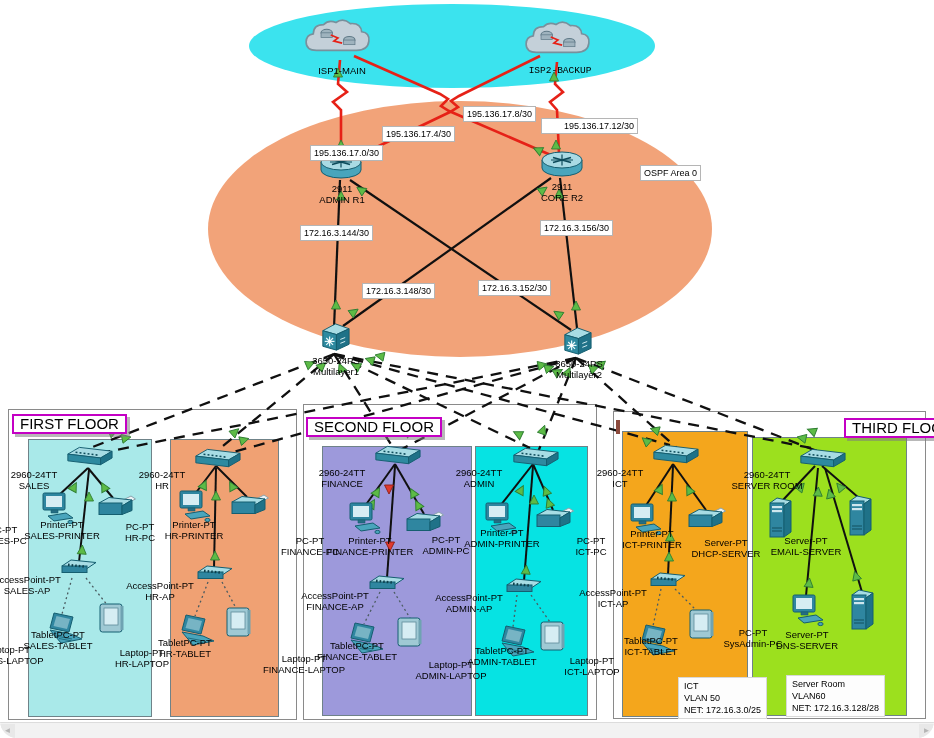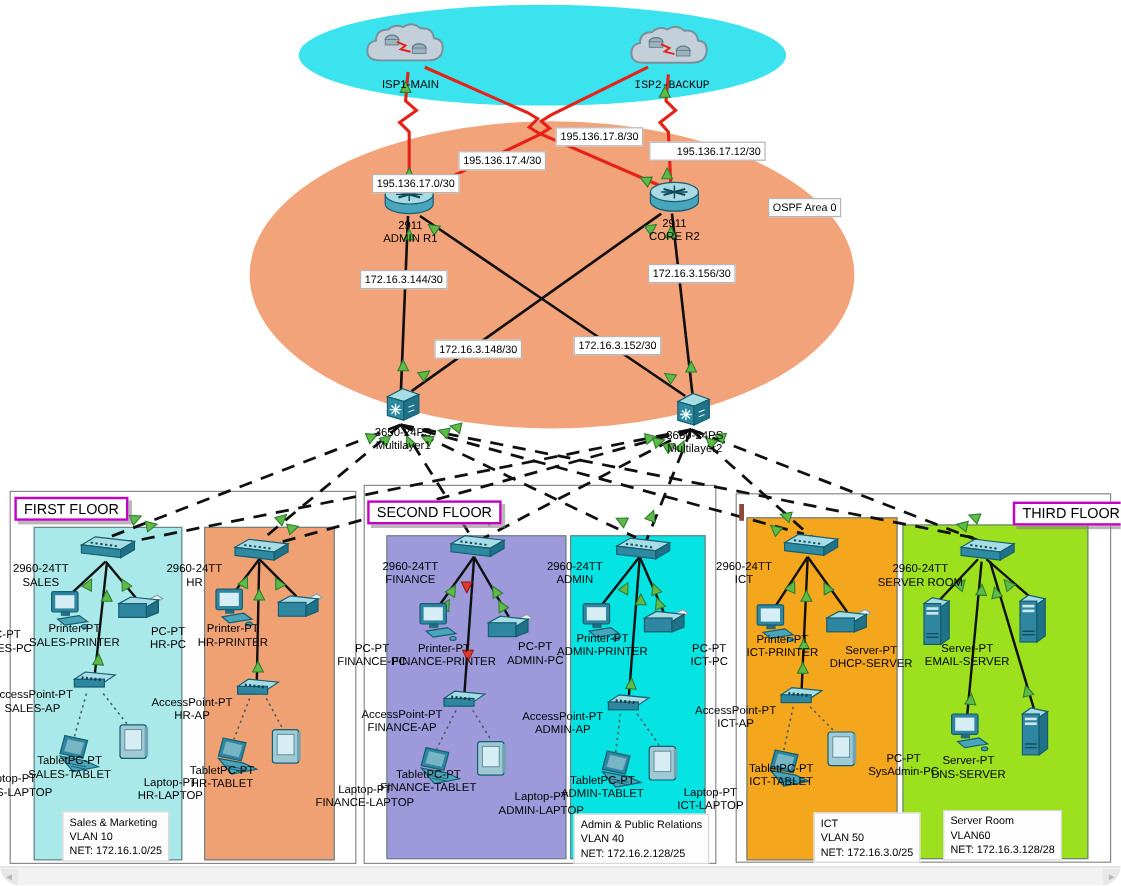--- a/index.html
+++ b/index.html
@@ -8,21 +8,21 @@
   .floor{position:absolute;background:#fff;border:1px solid #8a8a8a;z-index:1;}
   .panel{position:absolute;border:1px solid #6f8288;z-index:1;}
   svg.layer{position:absolute;left:0;top:0;z-index:2;pointer-events:none;}
   .dl{position:absolute;width:110px;margin-left:-55px;text-align:center;
       font-size:9.5px;line-height:1.15;z-index:3;}
   .dl span{display:block;white-space:nowrap;}
   .tag{position:absolute;background:#fff;border:1px solid #b5b5b5;font-size:9px;
        padding:0 3px;line-height:14px;white-space:nowrap;z-index:3;}
   .info{position:absolute;background:#fdfdfd;border:1px solid #d8d8d8;font-size:9px;
         line-height:1.35;padding:2px 5px;white-space:nowrap;z-index:3;}
-  .floortag{position:absolute;background:#fff;border:2px solid #c400c4;font-size:12px;
+  .floortag{position:absolute;background:#fff;border:2px solid #c400c4;font-size:15px;
         padding:1px 6px;line-height:14px;white-space:nowrap;z-index:3;
         box-shadow:3px 3px 0 rgba(125,125,125,.55);}
   .scrollbar{position:absolute;left:0;top:722px;width:934px;height:16px;background:#f2f2f2;
         border-top:1px solid #dcdcdc;z-index:4;}
   .scrollbar .end{position:absolute;top:1px;width:15px;height:14px;background:#e8e8e8;
         color:#b5b5b5;font-size:8px;line-height:14px;text-align:center;}
   .stray{position:absolute;left:616px;top:420px;width:4px;height:14px;background:#8c4a3c;z-index:3;}
 </style>
 </head>
 <body>
@@ -387,25 +387,20 @@
       <span>SALES-AP</span>
     </div>
   <div class="dl" style="left:8px;top:645px;">
     <span>Laptop-PT</span>
       <span>SALES-LAPTOP</span>
     </div>
   <div class="dl" style="left:58px;top:630px;">
     <span>TabletPC-PT</span>
       <span>SALES-TABLET</span>
     </div>
-  <div class="info" style="left:52px;top:676px;">
-    <div>Sales &amp; Marketing</div>
-      <div>VLAN 10</div>
-      <div>NET: 172.16.1.0/25</div>
-    </div>
 
   <div class="dl" style="left:162px;top:470px;">
     <span>2960-24TT</span>
       <span>HR</span>
     </div>
   <div class="dl" style="left:140px;top:522px;">
     <span>PC-PT</span>
       <span>HR-PC</span>
     </div>
   <div class="dl" style="left:194px;top:520px;">
@@ -466,25 +461,20 @@
     <span>AccessPoint-PT</span>
       <span>ADMIN-AP</span>
     </div>
   <div class="dl" style="left:451px;top:660px;">
     <span>Laptop-PT</span>
       <span>ADMIN-LAPTOP</span>
     </div>
   <div class="dl" style="left:502px;top:646px;">
     <span>TabletPC-PT</span>
       <span>ADMIN-TABLET</span>
-    </div>
-  <div class="info" style="left:478px;top:678px;">
-    <div>Admin &amp; Public Relations</div>
-      <div>VLAN 40</div>
-      <div>NET: 172.16.2.128/25</div>
     </div>
 
   <div class="dl" style="left:620px;top:468px;">
     <span>2960-24TT</span>
       <span>ICT</span>
     </div>
   <div class="dl" style="left:591px;top:536px;">
     <span>PC-PT</span>
       <span>ICT-PC</span>
     </div>

